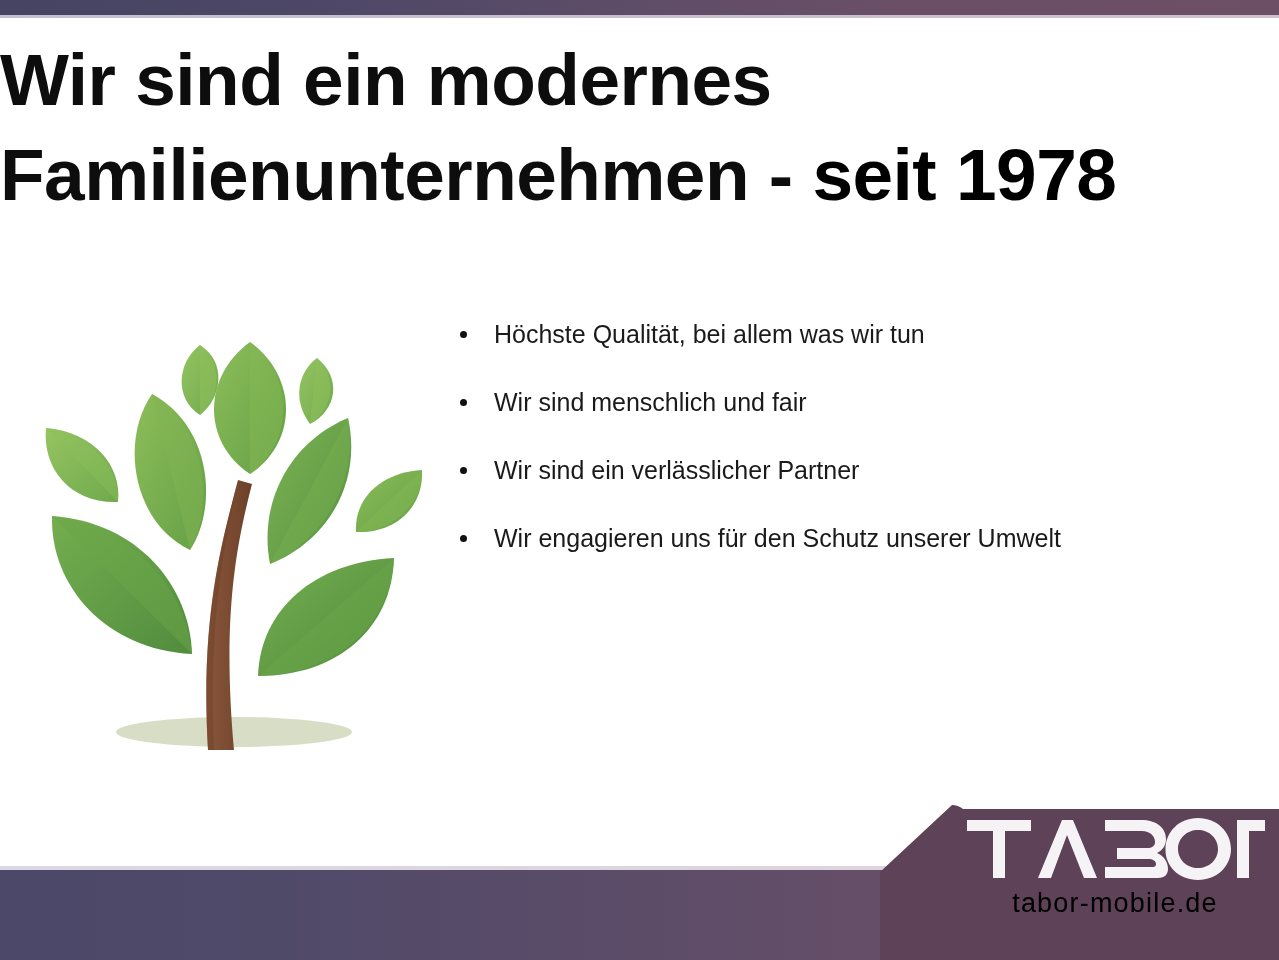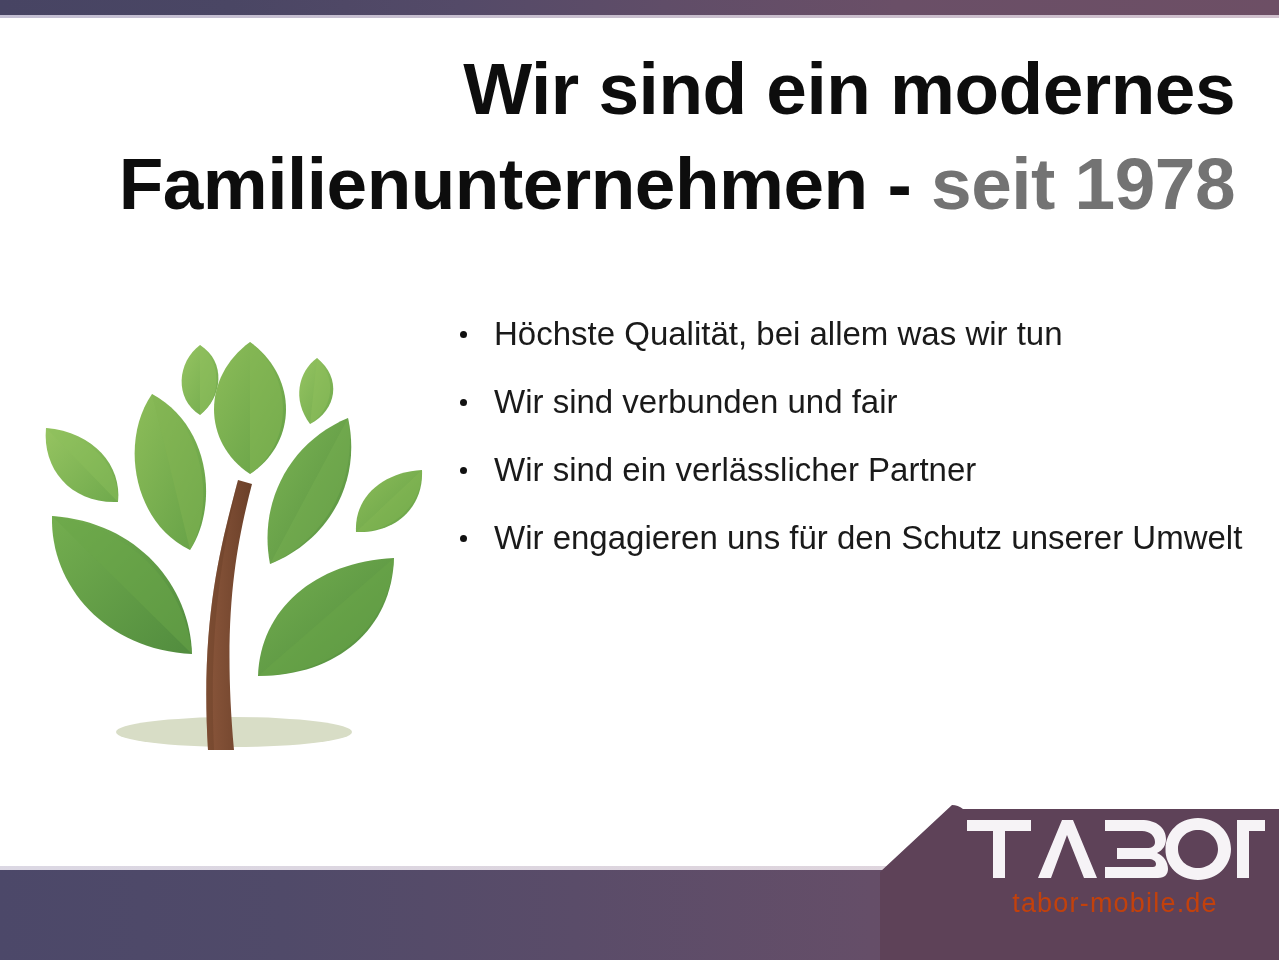--- a/index.html
+++ b/index.html
@@ -39,52 +39,52 @@
     left: 0; top: 15px;
     width: 1279px;
     height: 3px;
     background: linear-gradient(90deg, #b9b4cc 0%, #c0b3c4 60%, #c8b5c4 100%);
     opacity: .85;
   }
 
   
   .title-block {
     position: absolute;
-    left: 0; top: 52px;
+    left: 0; top: 43px;
     width: 1235px;
-    text-align: right;
+    text-align: left;
     line-height: 1.0;
   }
   .title-line {
     display: block;
     font-size: 73px;
     font-weight: 700;
     letter-spacing: -0.5px;
     color: #0d0d0d;
     white-space: nowrap;
   }
   .title-line.line1 { margin-bottom: 22px; }
-  .title-accent { color: #737373; }
+  .title-accent { color: #000000; }
 
   
   .bullets {
     position: absolute;
     left: 452px;
     top: 300px;
     width: 820px;
     margin: 0;
     padding: 0;
     list-style: none;
   }
   .bullets li {
     position: relative;
     padding-left: 42px;
     height: 68px;
     line-height: 68px;
-    font-size: 33px;
+    font-size: 25px;
     font-weight: 400;
     color: #1a1a1a;
     white-space: nowrap;
   }
   .bullets li::before {
     content: "";
     position: absolute;
     left: 8px;
     top: 31px;
     width: 7px;
@@ -156,21 +156,21 @@
   .logo-wordmark svg { display: block; width: 100%; height: 100%; }
   .logo-tagline {
     position: absolute;
     left: 105px;
     top: 88px;
     width: 300px;
     text-align: center;
     font-size: 27px;
     font-weight: 400;
     letter-spacing: 1.2px;
-    color: #c2410c;
+    color: #000000;
     white-space: nowrap;
   }
 </style>
 </head>
 <body>
 
 <div class="slide">
 
   <div class="top-bar"></div>
   <div class="top-bar-hairline"></div>
@@ -252,21 +252,21 @@
         <path d="M372 226 C368 294 314 342 236 344 Z" fill="#6aa648" opacity=".5"></path>
       </g>
 
       <path d="M216 148 C200 210 178 284 186 418 L212 418 C200 286 214 214 230 152 Z" fill="url(#lg-trunk)"></path>
       <path d="M216 148 C204 208 186 282 192 418 L186 418 C178 284 200 210 216 148 Z" fill="#6b4029" opacity=".45"></path>
     </svg>
   </div>
 
   <ul class="bullets">
     <li>Höchste Qualität, bei allem was wir tun</li>
-    <li>Wir sind verbunden und fair</li>
+    <li>Wir sind menschlich und fair</li>
     <li>Wir sind ein verlässlicher Partner</li>
     <li>Wir engagieren uns für den Schutz unserer Umwelt</li>
   </ul>
 
   <div class="bottom-bar-hairline"></div>
   <div class="bottom-bar"></div>
 
   <div class="logo-panel">
     <svg class="logo-shape" viewBox="0 0 419 160" xmlns="http://www.w3.org/2000/svg" aria-hidden="true">
       <path d="M92 5 Q98 5 103 9 L419 9 L419 160 L20 160 L20 72 Z" fill="#5e4258"></path>

